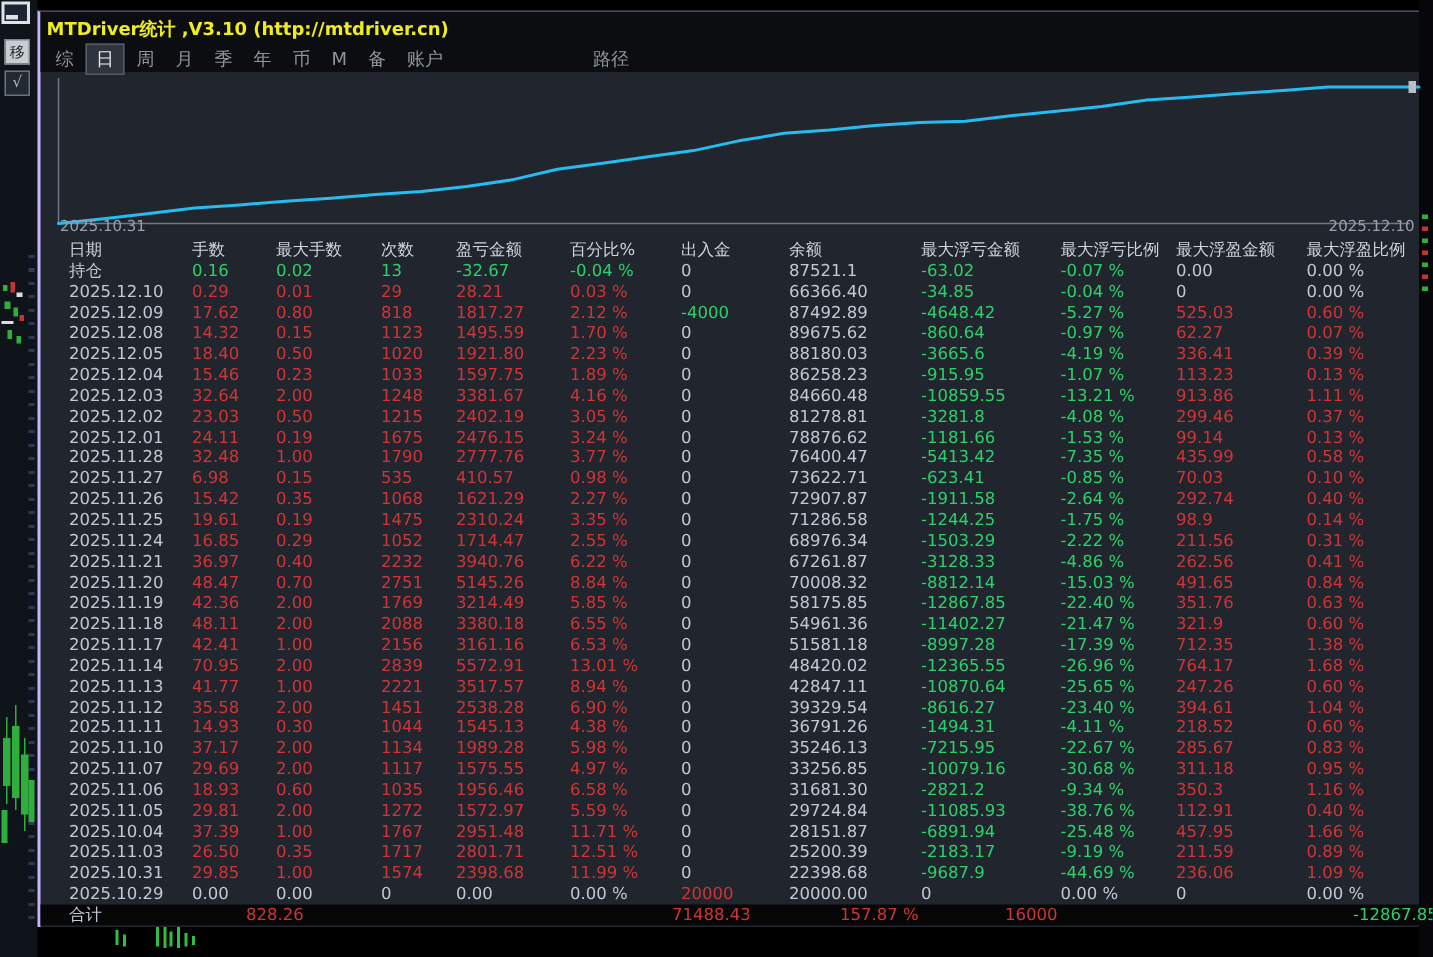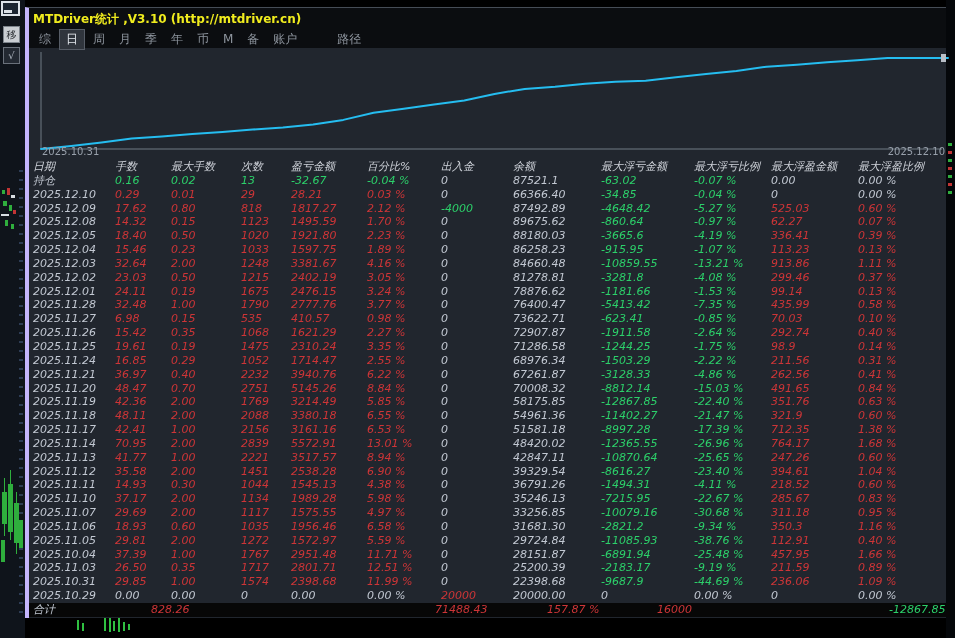--- a/index.html
+++ b/index.html
@@ -20,41 +20,41 @@
               background:repeating-linear-gradient(180deg, rgba(90,120,170,.40) 0 2px, transparent 2px 9px); }
   .speck { position:absolute; }
   .candle { position:absolute; background:#2fae3d; }
   .wick { position:absolute; width:1px; background:#2fae3d; }
 
   
   .right-strip { position:absolute; right:0; top:0; width:9px; height:638px; background:#05070a; }
 
   
   .panel { position:absolute; left:25px; top:7px; width:921px; height:611px;
-           background:#21262e; border-left:4px solid #c4b5fd; border-top:1px solid #454c55; }
+           background:#21262e; border-left:2px solid #c4b5fd; border-top:1px solid #454c55; }
   .topbar { position:absolute; left:0; top:0; width:100%; height:40px; background:#0b0d10; }
   .titlebar { position:absolute; left:4px; top:2px; height:18px; line-height:18px;
               font-size:12px; font-weight:bold; color:#f0ec1e; white-space:nowrap; }
   .menubar { position:absolute; left:4px; top:22px; height:18px; display:flex; align-items:center; }
   .menu-item { color:#8e959e; font-size:12px; padding:1px 6px; margin-right:2px; cursor:default; }
   .menu-item.active { color:#e4e8ed; background:#30353d; border:1px solid #575d67; }
-  .menu-item.gap { margin-left:26px; }
+  .menu-item.gap { margin-left:86px; }
 
   
   .chart-wrap { position:absolute; left:0; top:38px; width:921px; height:116px; }
   .chart-wrap svg { position:absolute; left:0; top:0; }
   .x-label { position:absolute; font-size:10px; color:#98a0ab; top:100px; }
   .x-label.left { left:13px; }
   .x-label.right { right:5px; text-align:right; }
 
   
   .table { position:absolute; left:0; top:152px; width:921px; font-size:11px; }
   .row { display:grid; height:13.85px; line-height:13.9px; white-space:nowrap;
          grid-template-columns:82px 56px 70px 50px 76px 74px 72px 88px 93px 77px 87px 1fr;
-         padding-left:4px;font-style:italic; }
+         padding-left:19px; }
   .row.header { color:#cfd3da; }
   .row.total { background:#070707;gap:36px; }
   .cell { overflow:hidden; }
   .c-w { color:#c2c8d2; }
   .c-r { color:#cd3537; }
   .c-g { color:#2cd06a; }
 
   
   .bwick { position:absolute; width:2px; background:#2fc041; }
 </style>

